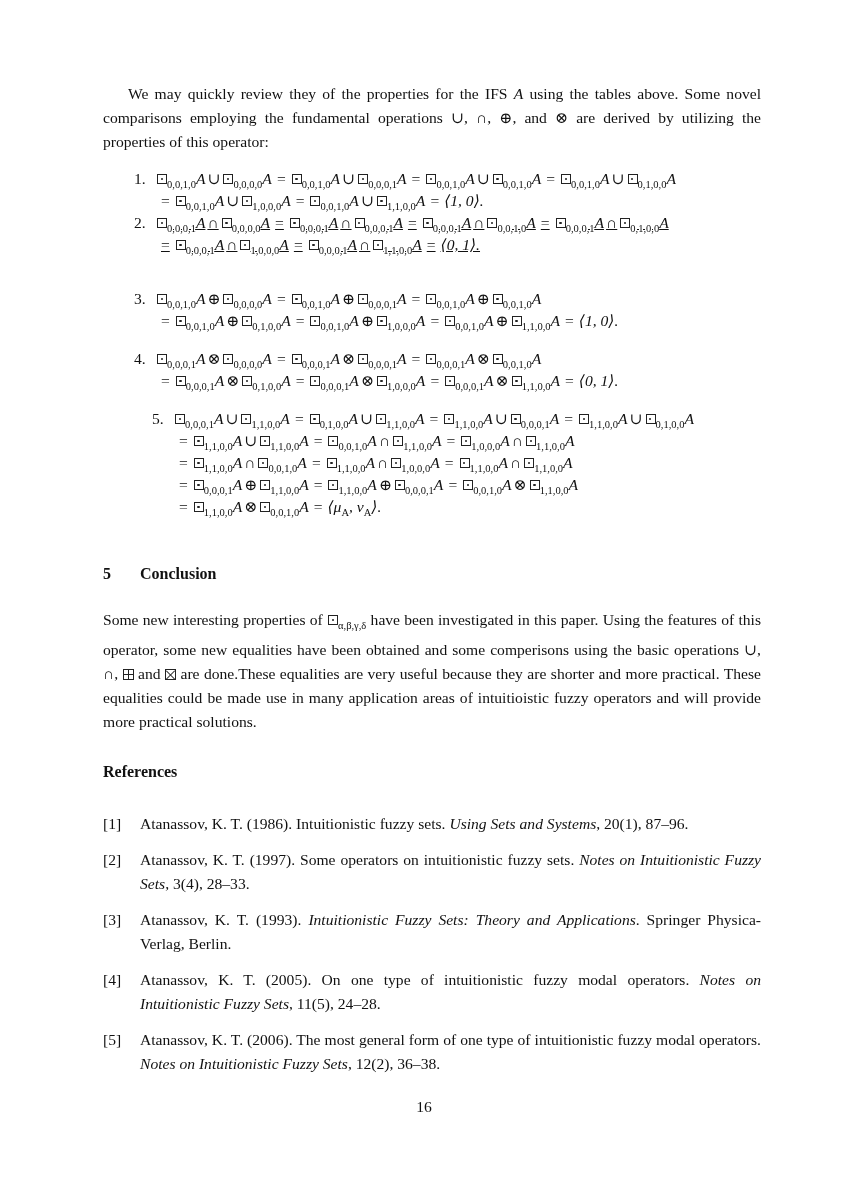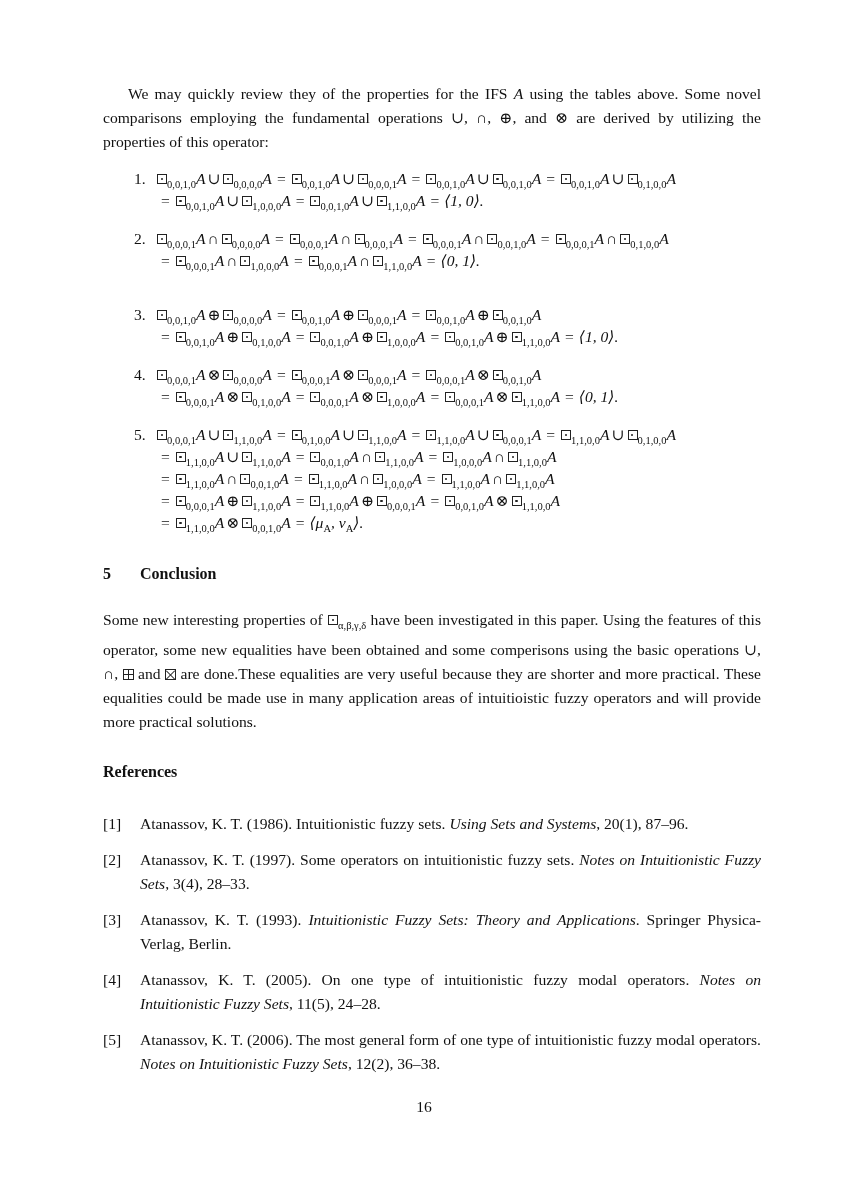--- a/index.html
+++ b/index.html
@@ -54,33 +54,33 @@
 
 <div class="page">
 
   <p class="para indent" style="top:82px; margin:0;"><span>We may quickly review they of the properties for the IFS </span><span class="mi">A</span><span> using the tables above. Some novel comparisons employing the fundamental operations ∪, ∩, ⊕, and ⊗ are derived by utilizing the properties of this operator:</span></p>
 
   <div class="math-block" id="eq-block" style="top:168px;">
       <div class="eq-item" style="margin-top: 0px;">
         <div class="eq-line"><span class="eq-num">1.</span><span class="op"></span><span class="sub">0,0,1,0</span><span class="mi">A</span><span class="sym">∪</span><span class="op"></span><span class="sub">0,0,0,0</span><span class="mi">A</span><span class="eqs">=</span><span class="op"></span><span class="sub">0,0,1,0</span><span class="mi">A</span><span class="sym">∪</span><span class="op"></span><span class="sub">0,0,0,1</span><span class="mi">A</span><span class="eqs">=</span><span class="op"></span><span class="sub">0,0,1,0</span><span class="mi">A</span><span class="sym">∪</span><span class="op"></span><span class="sub">0,0,1,0</span><span class="mi">A</span><span class="eqs">=</span><span class="op"></span><span class="sub">0,0,1,0</span><span class="mi">A</span><span class="sym">∪</span><span class="op"></span><span class="sub">0,1,0,0</span><span class="mi">A</span></div>
         <div class="eq-line eq-cont"><span class="eqs">=</span><span class="op"></span><span class="sub">0,0,1,0</span><span class="mi">A</span><span class="sym">∪</span><span class="op"></span><span class="sub">1,0,0,0</span><span class="mi">A</span><span class="eqs">=</span><span class="op"></span><span class="sub">0,0,1,0</span><span class="mi">A</span><span class="sym">∪</span><span class="op"></span><span class="sub">1,1,0,0</span><span class="mi">A</span><span class="eqs">=</span><span class="mi">⟨1, 0⟩.</span></div>
       </div>
-      <div class="eq-item" style="margin-top: 16px;">
+      <div class="eq-item" style="margin-top: 0; text-decoration: underline;">
         <div class="eq-line"><span class="eq-num">2.</span><span class="op"></span><span class="sub">0,0,0,1</span><span class="mi">A</span><span class="sym">∩</span><span class="op"></span><span class="sub">0,0,0,0</span><span class="mi">A</span><span class="eqs">=</span><span class="op"></span><span class="sub">0,0,0,1</span><span class="mi">A</span><span class="sym">∩</span><span class="op"></span><span class="sub">0,0,0,1</span><span class="mi">A</span><span class="eqs">=</span><span class="op"></span><span class="sub">0,0,0,1</span><span class="mi">A</span><span class="sym">∩</span><span class="op"></span><span class="sub">0,0,1,0</span><span class="mi">A</span><span class="eqs">=</span><span class="op"></span><span class="sub">0,0,0,1</span><span class="mi">A</span><span class="sym">∩</span><span class="op"></span><span class="sub">0,1,0,0</span><span class="mi">A</span></div>
         <div class="eq-line eq-cont"><span class="eqs">=</span><span class="op"></span><span class="sub">0,0,0,1</span><span class="mi">A</span><span class="sym">∩</span><span class="op"></span><span class="sub">1,0,0,0</span><span class="mi">A</span><span class="eqs">=</span><span class="op"></span><span class="sub">0,0,0,1</span><span class="mi">A</span><span class="sym">∩</span><span class="op"></span><span class="sub">1,1,0,0</span><span class="mi">A</span><span class="eqs">=</span><span class="mi">⟨0, 1⟩.</span></div>
       </div>
       <div class="eq-item" style="margin-top: 32px;">
         <div class="eq-line"><span class="eq-num">3.</span><span class="op"></span><span class="sub">0,0,1,0</span><span class="mi">A</span><span class="sym">⊕</span><span class="op"></span><span class="sub">0,0,0,0</span><span class="mi">A</span><span class="eqs">=</span><span class="op"></span><span class="sub">0,0,1,0</span><span class="mi">A</span><span class="sym">⊕</span><span class="op"></span><span class="sub">0,0,0,1</span><span class="mi">A</span><span class="eqs">=</span><span class="op"></span><span class="sub">0,0,1,0</span><span class="mi">A</span><span class="sym">⊕</span><span class="op"></span><span class="sub">0,0,1,0</span><span class="mi">A</span></div>
         <div class="eq-line eq-cont"><span class="eqs">=</span><span class="op"></span><span class="sub">0,0,1,0</span><span class="mi">A</span><span class="sym">⊕</span><span class="op"></span><span class="sub">0,1,0,0</span><span class="mi">A</span><span class="eqs">=</span><span class="op"></span><span class="sub">0,0,1,0</span><span class="mi">A</span><span class="sym">⊕</span><span class="op"></span><span class="sub">1,0,0,0</span><span class="mi">A</span><span class="eqs">=</span><span class="op"></span><span class="sub">0,0,1,0</span><span class="mi">A</span><span class="sym">⊕</span><span class="op"></span><span class="sub">1,1,0,0</span><span class="mi">A</span><span class="eqs">=</span><span class="mi">⟨1, 0⟩.</span></div>
       </div>
       <div class="eq-item" style="margin-top: 16px;">
         <div class="eq-line"><span class="eq-num">4.</span><span class="op"></span><span class="sub">0,0,0,1</span><span class="mi">A</span><span class="sym">⊗</span><span class="op"></span><span class="sub">0,0,0,0</span><span class="mi">A</span><span class="eqs">=</span><span class="op"></span><span class="sub">0,0,0,1</span><span class="mi">A</span><span class="sym">⊗</span><span class="op"></span><span class="sub">0,0,0,1</span><span class="mi">A</span><span class="eqs">=</span><span class="op"></span><span class="sub">0,0,0,1</span><span class="mi">A</span><span class="sym">⊗</span><span class="op"></span><span class="sub">0,0,1,0</span><span class="mi">A</span></div>
         <div class="eq-line eq-cont"><span class="eqs">=</span><span class="op"></span><span class="sub">0,0,0,1</span><span class="mi">A</span><span class="sym">⊗</span><span class="op"></span><span class="sub">0,1,0,0</span><span class="mi">A</span><span class="eqs">=</span><span class="op"></span><span class="sub">0,0,0,1</span><span class="mi">A</span><span class="sym">⊗</span><span class="op"></span><span class="sub">1,0,0,0</span><span class="mi">A</span><span class="eqs">=</span><span class="op"></span><span class="sub">0,0,0,1</span><span class="mi">A</span><span class="sym">⊗</span><span class="op"></span><span class="sub">1,1,0,0</span><span class="mi">A</span><span class="eqs">=</span><span class="mi">⟨0, 1⟩.</span></div>
       </div>
-      <div class="eq-item" style="margin-top: 16px;">
+      <div class="eq-item" style="margin-top: 16px; margin-left: 18px;">
         <div class="eq-line"><span class="eq-num">5.</span><span class="op"></span><span class="sub">0,0,0,1</span><span class="mi">A</span><span class="sym">∪</span><span class="op"></span><span class="sub">1,1,0,0</span><span class="mi">A</span><span class="eqs">=</span><span class="op"></span><span class="sub">0,1,0,0</span><span class="mi">A</span><span class="sym">∪</span><span class="op"></span><span class="sub">1,1,0,0</span><span class="mi">A</span><span class="eqs">=</span><span class="op"></span><span class="sub">1,1,0,0</span><span class="mi">A</span><span class="sym">∪</span><span class="op"></span><span class="sub">0,0,0,1</span><span class="mi">A</span><span class="eqs">=</span><span class="op"></span><span class="sub">1,1,0,0</span><span class="mi">A</span><span class="sym">∪</span><span class="op"></span><span class="sub">0,1,0,0</span><span class="mi">A</span></div>
         <div class="eq-line eq-cont"><span class="eqs">=</span><span class="op"></span><span class="sub">1,1,0,0</span><span class="mi">A</span><span class="sym">∪</span><span class="op"></span><span class="sub">1,1,0,0</span><span class="mi">A</span><span class="eqs">=</span><span class="op"></span><span class="sub">0,0,1,0</span><span class="mi">A</span><span class="sym">∩</span><span class="op"></span><span class="sub">1,1,0,0</span><span class="mi">A</span><span class="eqs">=</span><span class="op"></span><span class="sub">1,0,0,0</span><span class="mi">A</span><span class="sym">∩</span><span class="op"></span><span class="sub">1,1,0,0</span><span class="mi">A</span></div>
         <div class="eq-line eq-cont"><span class="eqs">=</span><span class="op"></span><span class="sub">1,1,0,0</span><span class="mi">A</span><span class="sym">∩</span><span class="op"></span><span class="sub">0,0,1,0</span><span class="mi">A</span><span class="eqs">=</span><span class="op"></span><span class="sub">1,1,0,0</span><span class="mi">A</span><span class="sym">∩</span><span class="op"></span><span class="sub">1,0,0,0</span><span class="mi">A</span><span class="eqs">=</span><span class="op"></span><span class="sub">1,1,0,0</span><span class="mi">A</span><span class="sym">∩</span><span class="op"></span><span class="sub">1,1,0,0</span><span class="mi">A</span></div>
         <div class="eq-line eq-cont"><span class="eqs">=</span><span class="op"></span><span class="sub">0,0,0,1</span><span class="mi">A</span><span class="sym">⊕</span><span class="op"></span><span class="sub">1,1,0,0</span><span class="mi">A</span><span class="eqs">=</span><span class="op"></span><span class="sub">1,1,0,0</span><span class="mi">A</span><span class="sym">⊕</span><span class="op"></span><span class="sub">0,0,0,1</span><span class="mi">A</span><span class="eqs">=</span><span class="op"></span><span class="sub">0,0,1,0</span><span class="mi">A</span><span class="sym">⊗</span><span class="op"></span><span class="sub">1,1,0,0</span><span class="mi">A</span></div>
         <div class="eq-line eq-cont"><span class="eqs">=</span><span class="op"></span><span class="sub">1,1,0,0</span><span class="mi">A</span><span class="sym">⊗</span><span class="op"></span><span class="sub">0,0,1,0</span><span class="mi">A</span><span class="eqs">=</span><span class="mi">⟨μ</span><span class="sub mi">A</span><span class="mi">, ν</span><span class="sub mi">A</span><span class="mi">⟩.</span></div>
       </div>
     </div>
 
   <h2 style="top:565px;"><span class="secnum">5</span><span>Conclusion</span></h2>
 

